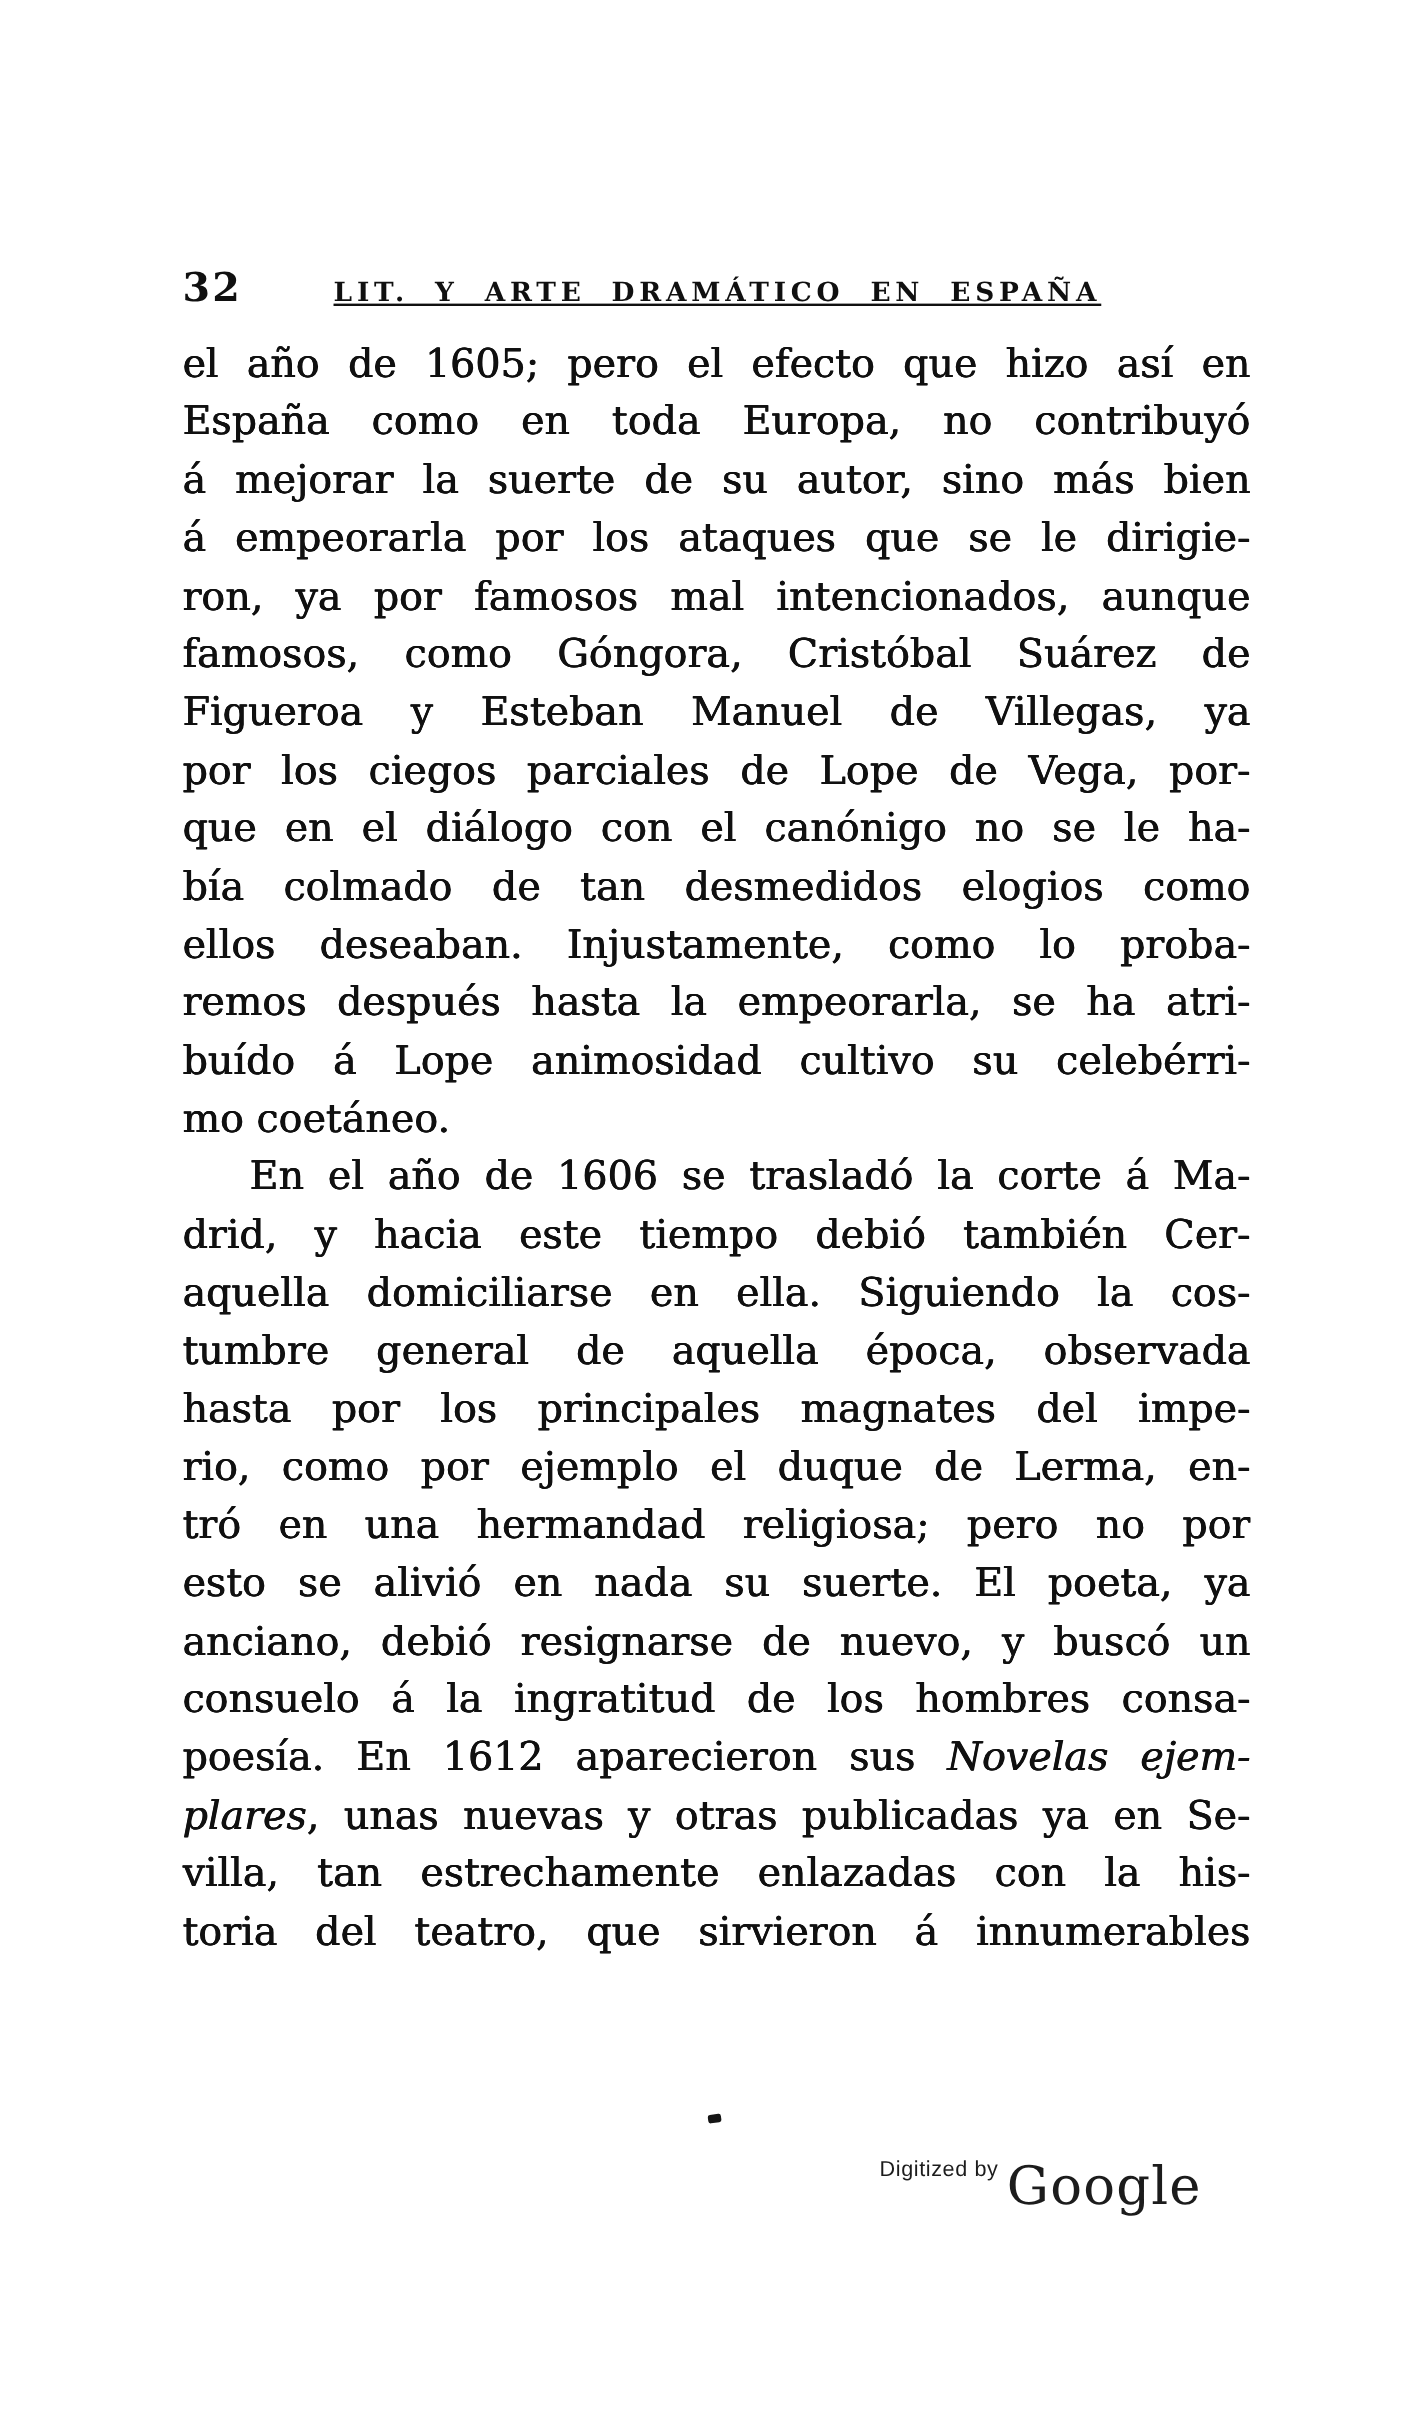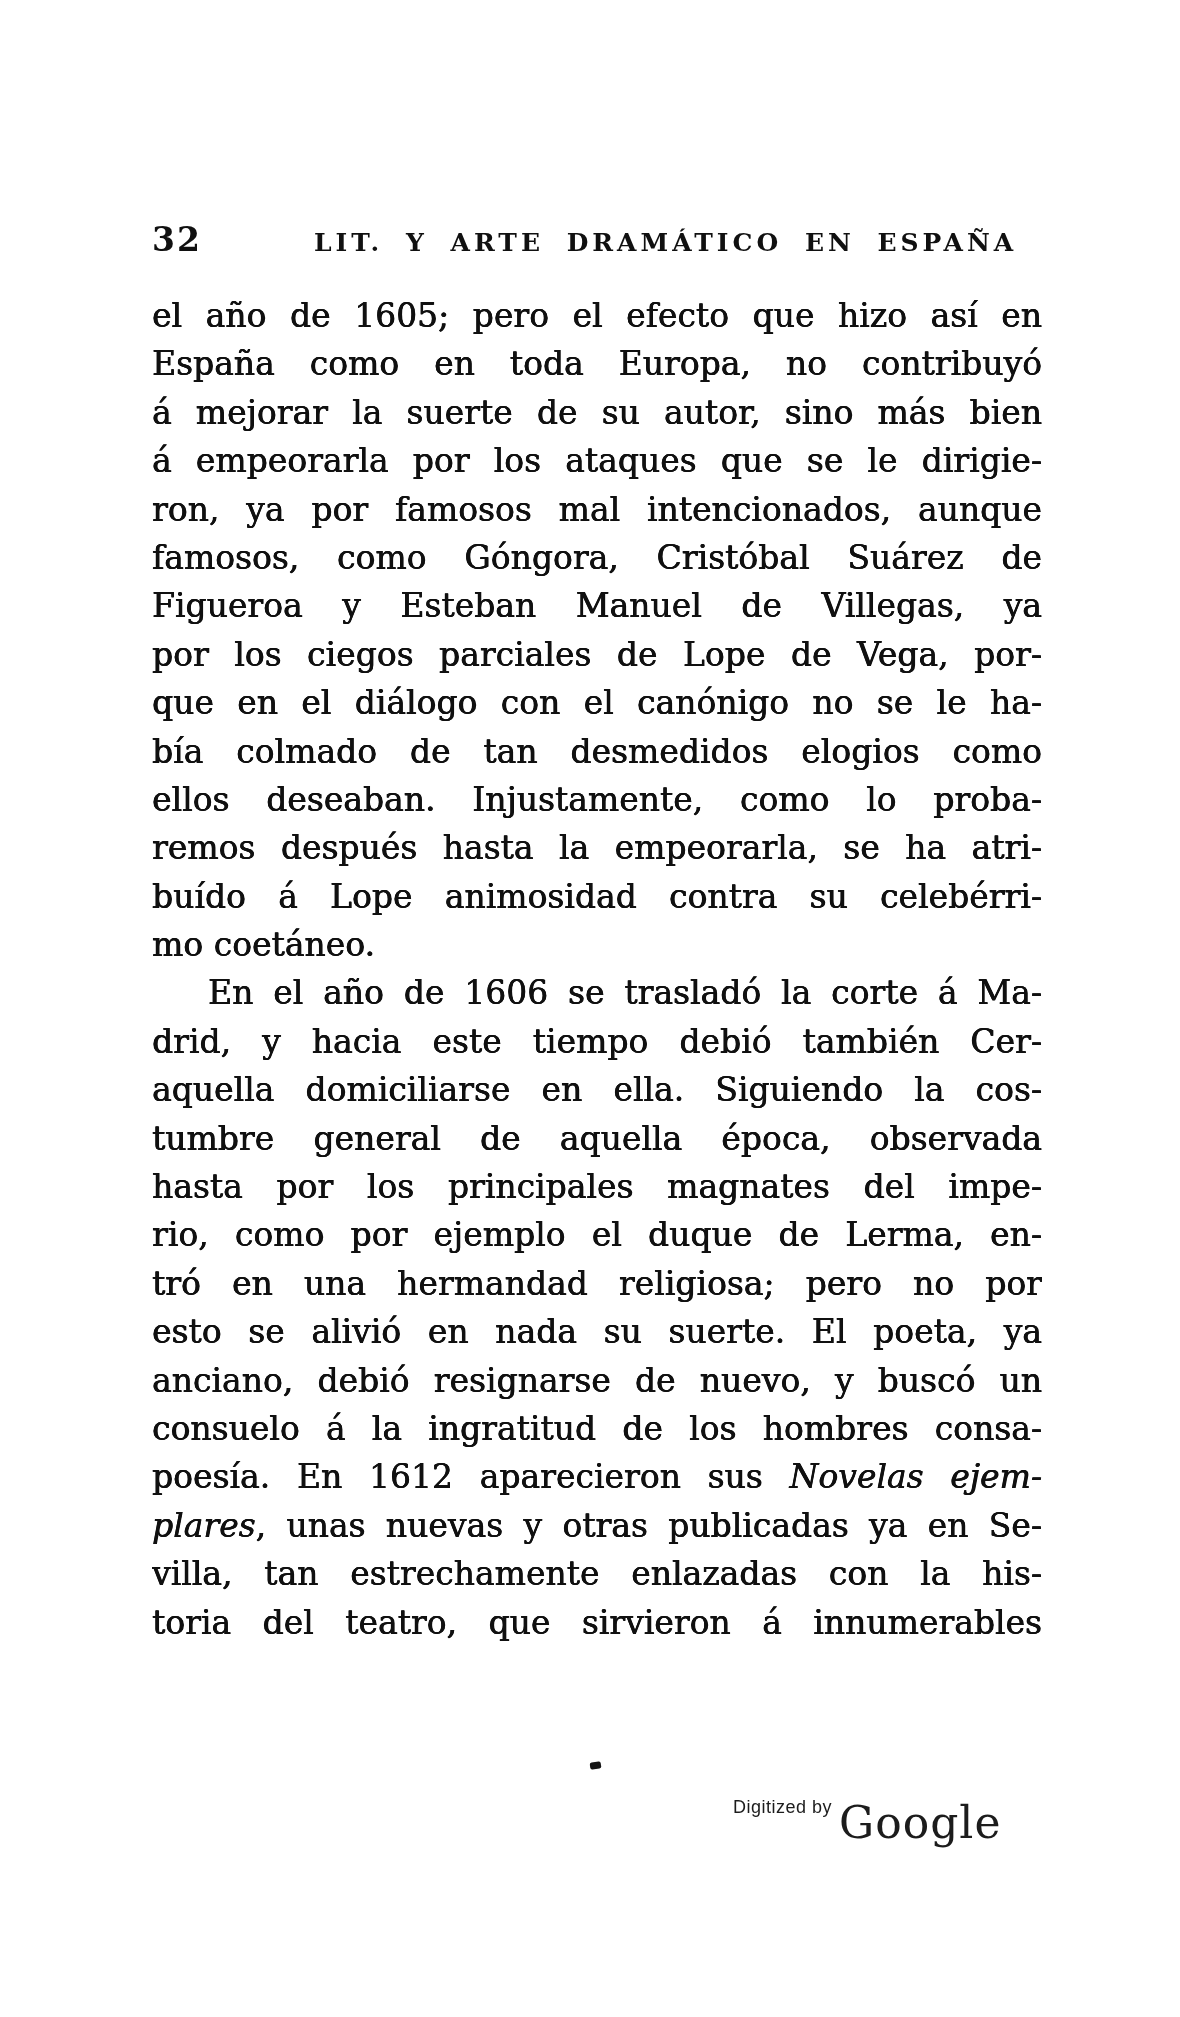--- a/index.html
+++ b/index.html
@@ -22,33 +22,33 @@
     top: 220px;
     display: flex;
     align-items: baseline;
   }
   .pagenum {
     font-size: 33px;
     letter-spacing: 2px;
     font-weight: bold;
   }
   .title {
-    margin-left: 112px;
-    font-size: 25px;
+    margin-left: 76px;
+    font-size: 22px;
     font-weight: bold;
     letter-spacing: 4px;
     word-spacing: 10px;
     white-space: nowrap;
+    text-decoration: underline;
   }
   .text-block {
     position: absolute;
     left: 152px;
     top: 279px;
     width: 890px;
-    margin-top: 13px;
   }
   .line {
     font-size: 33px;
     line-height: 48.4px;
     height: 48.4px;
     overflow: hidden;
     text-align: justify;
     text-align-last: justify;
     text-justify: inter-word;
     
@@ -110,21 +110,21 @@
       <div class="line"><span>á mejorar la suerte de su autor, sino más bien</span></div>
       <div class="line"><span>á empeorarla por los ataques que se le dirigie-</span></div>
       <div class="line"><span>ron, ya por famosos mal intencionados, aunque</span></div>
       <div class="line"><span>famosos, como Góngora, Cristóbal Suárez de</span></div>
       <div class="line"><span>Figueroa y Esteban Manuel de Villegas, ya</span></div>
       <div class="line"><span>por los ciegos parciales de Lope de Vega, por-</span></div>
       <div class="line"><span>que en el diálogo con el canónigo no se le ha-</span></div>
       <div class="line"><span>bía colmado de tan desmedidos elogios como</span></div>
       <div class="line"><span>ellos deseaban. Injustamente, como lo proba-</span></div>
       <div class="line"><span>remos después hasta la empeorarla, se ha atri-</span></div>
-      <div class="line"><span>buído á Lope animosidad contra su celebérri-</span></div>
+      <div class="line"><span>buído á Lope animosidad cultivo su celebérri-</span></div>
       <div class="line flush"><span>mo coetáneo.</span></div>
       <div class="line indent"><span>En el año de 1606 se trasladó la corte á Ma-</span></div>
       <div class="line"><span>drid, y hacia este tiempo debió también Cer-</span></div>
       <div class="line"><span>aquella domiciliarse en ella. Siguiendo la cos-</span></div>
       <div class="line"><span>tumbre general de aquella época, observada</span></div>
       <div class="line"><span>hasta por los principales magnates del impe-</span></div>
       <div class="line"><span>rio, como por ejemplo el duque de Lerma, en-</span></div>
       <div class="line"><span>tró en una hermandad religiosa; pero no por</span></div>
       <div class="line"><span>esto se alivió en nada su suerte. El poeta, ya</span></div>
       <div class="line"><span>anciano, debió resignarse de nuevo, y buscó un</span></div>

